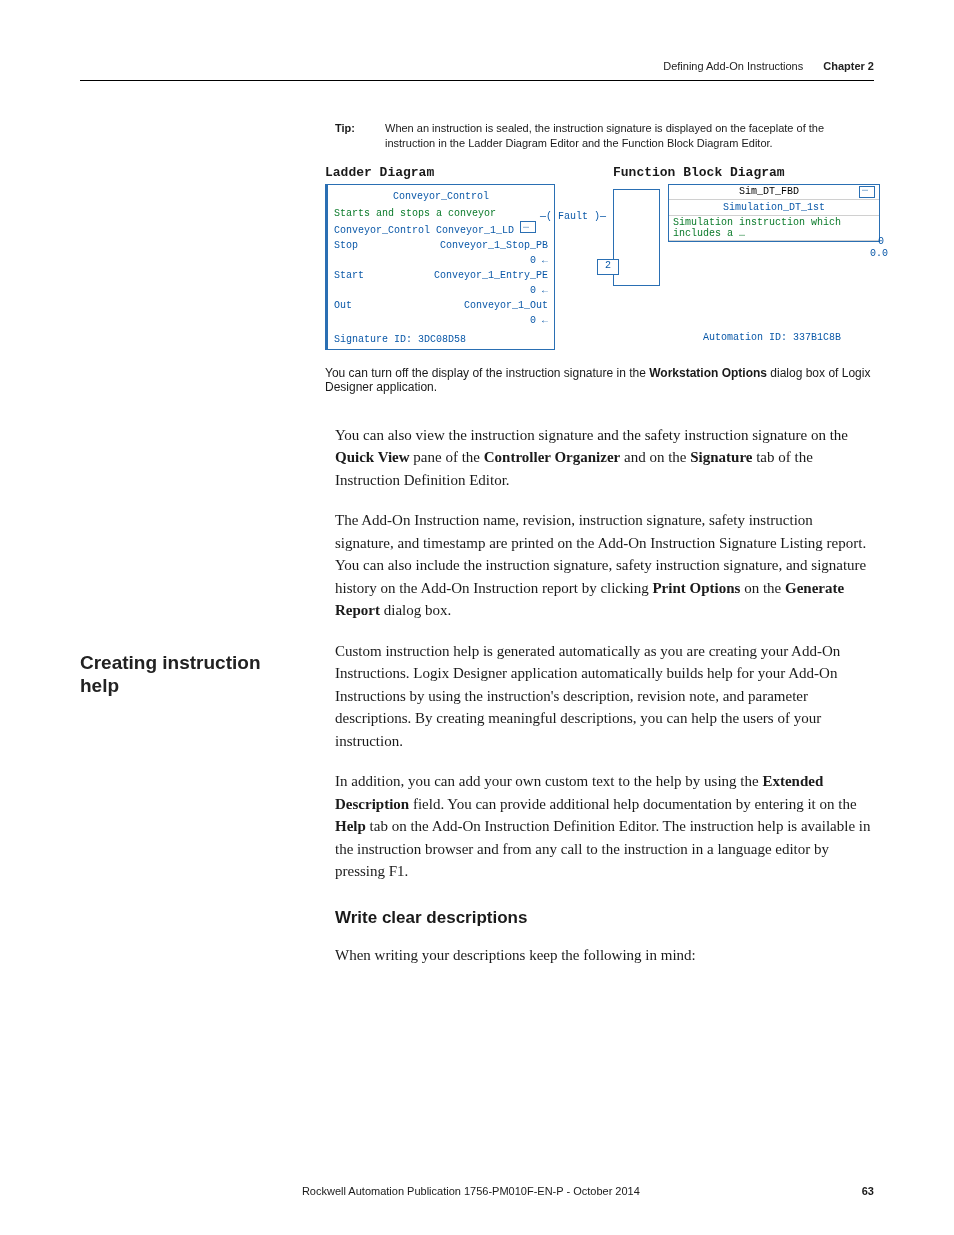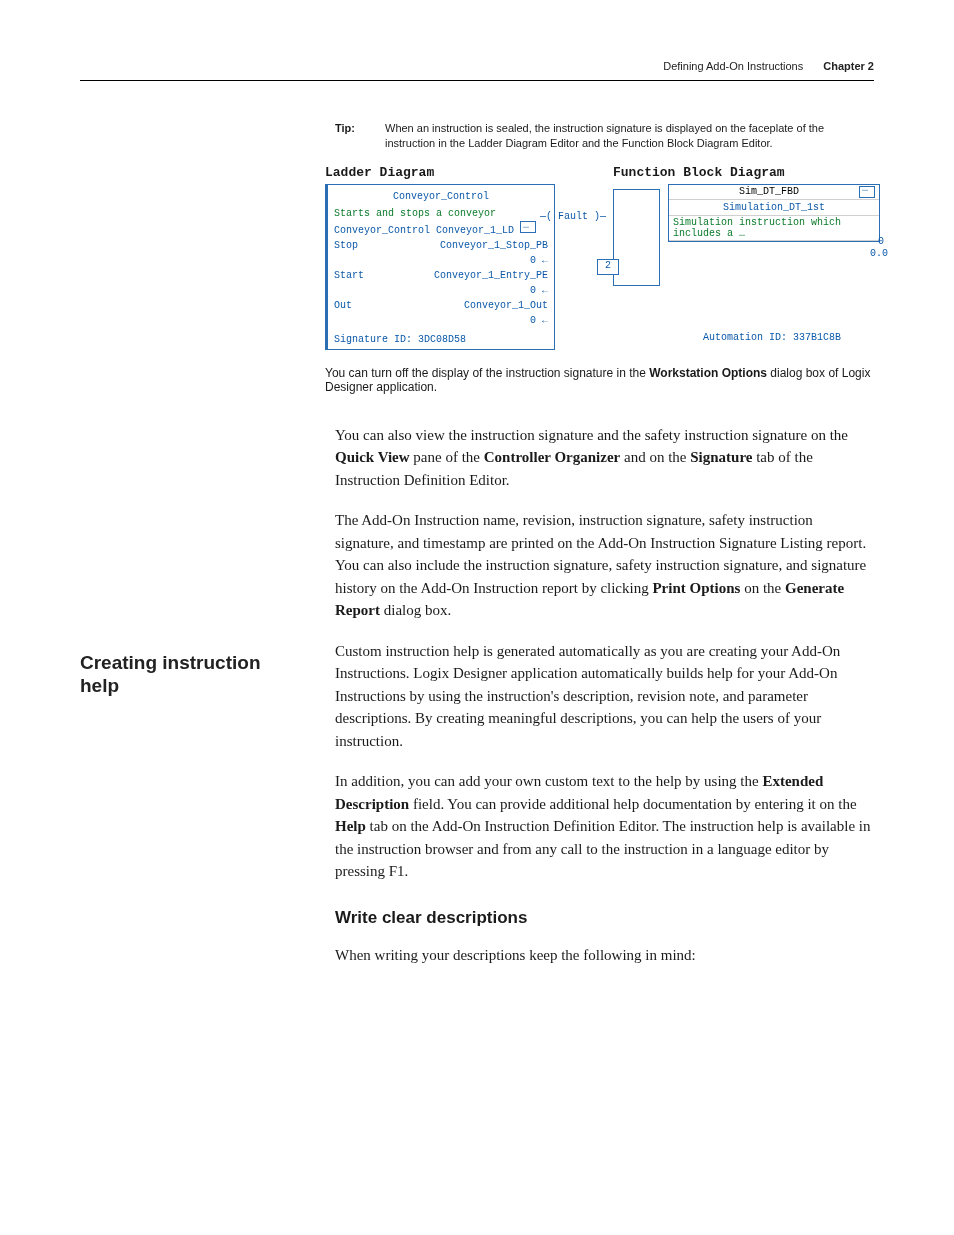--- a/index.html
+++ b/index.html
@@ -264,14 +264,19 @@
     <p>
       <span>In addition, you can add your own custom text to the help by using the </span><span class="b">Extended Description</span><span> field. You can provide additional help documentation by entering it on the </span><span class="b">Help</span><span> tab on the Add-On Instruction Definition Editor. The instruction help is available in the instruction browser and from any call to the instruction in a language editor by pressing F1.</span>
     </p>
 
     <div class="subhead">Write clear descriptions</div>
 
     <p>When writing your descriptions keep the following in mind:</p>
 
   </div>
 
+  <div class="footer">
+    <span></span>
+    <span class="pub">Rockwell Automation Publication 1756-PM010F-EN-P - October 2014</span>
+    <span class="pg">63</span>
+  </div>
 
 </div>
 
 </body></html>

